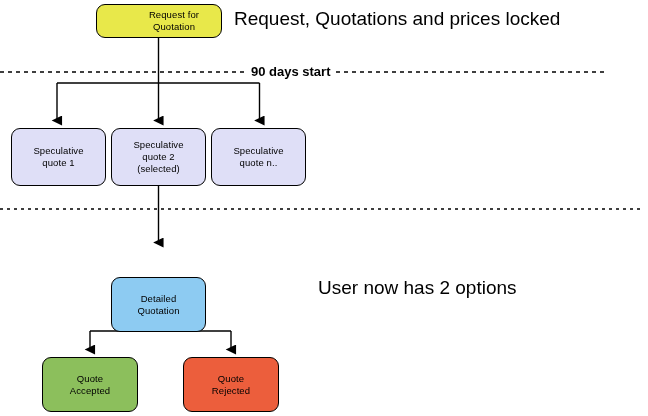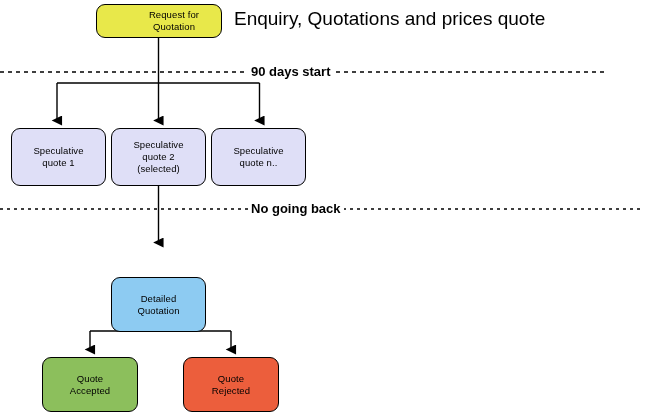--- a/index.html
+++ b/index.html
@@ -138,17 +138,17 @@
     <span class="node-label">Quote
 Accepted</span>
   </div>
 
   <div class="node node-reject" style="left:183px; top:357px; width:96px; height:55px;">
     <span class="node-label">Quote
 Rejected</span>
   </div>
 
   <div class="divider-label" style="left:248px; top:64px;">90 days start</div>
-  <div class="divider-label" style="left:248px; top:201px;">No going back</div>
 
-  <div class="annot" style="left:234px; top:6px;">Enquiry, Quotations and prices quote</div>
+  <div class="annot" style="left:234px; top:6px;">Request, Quotations and prices locked</div>
+  <div class="annot" style="left:318px; top:275px;">User now has 2 options</div>
 
 </div>
 
 </body></html>

